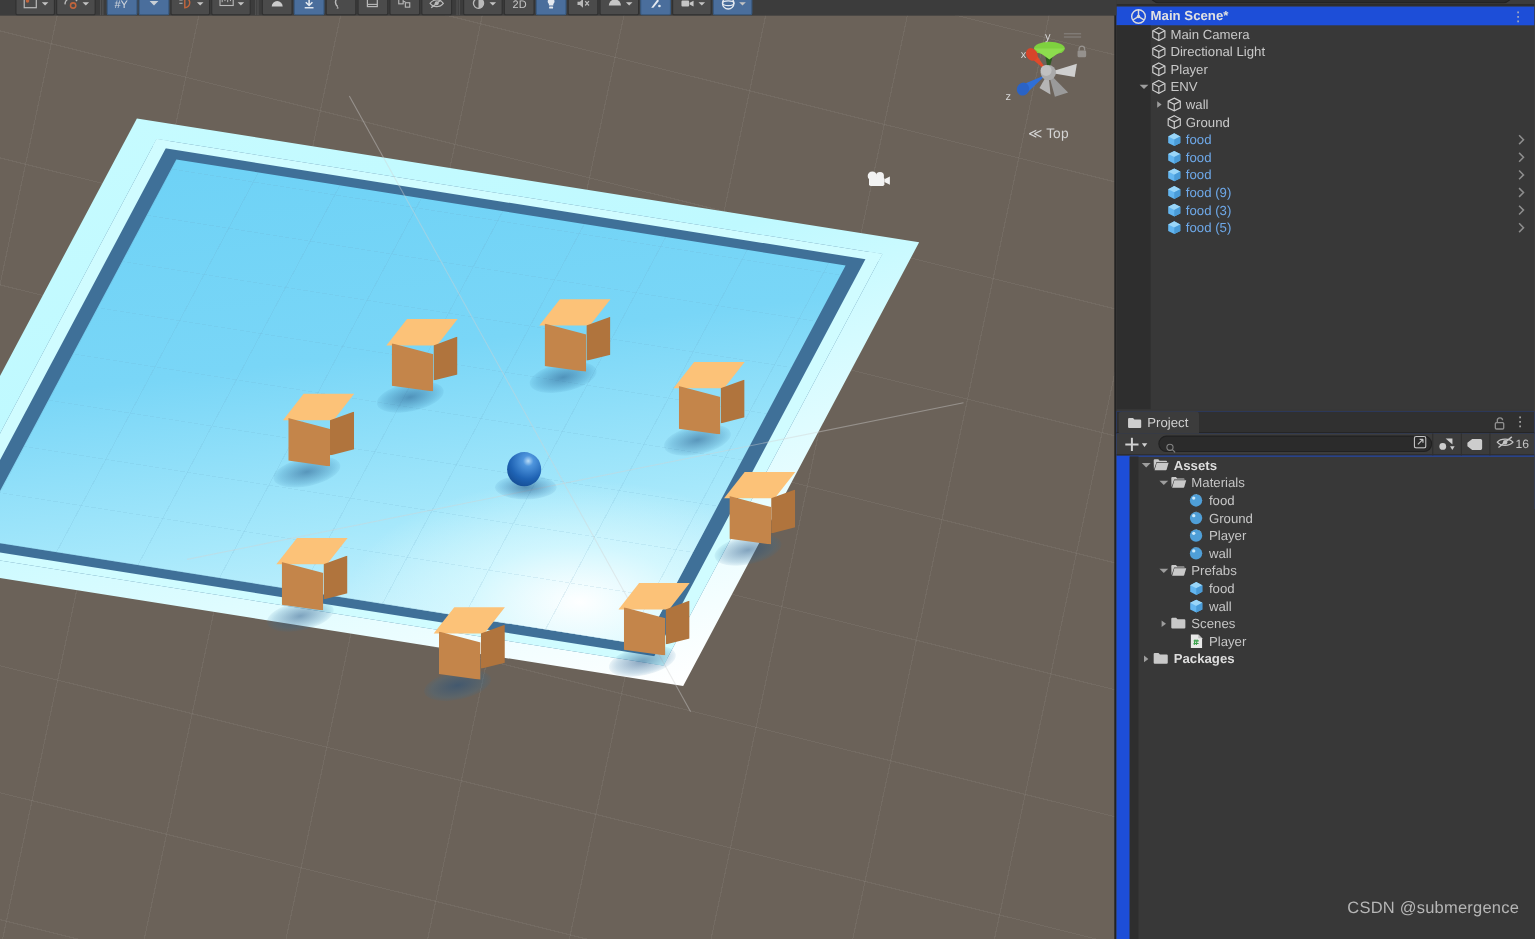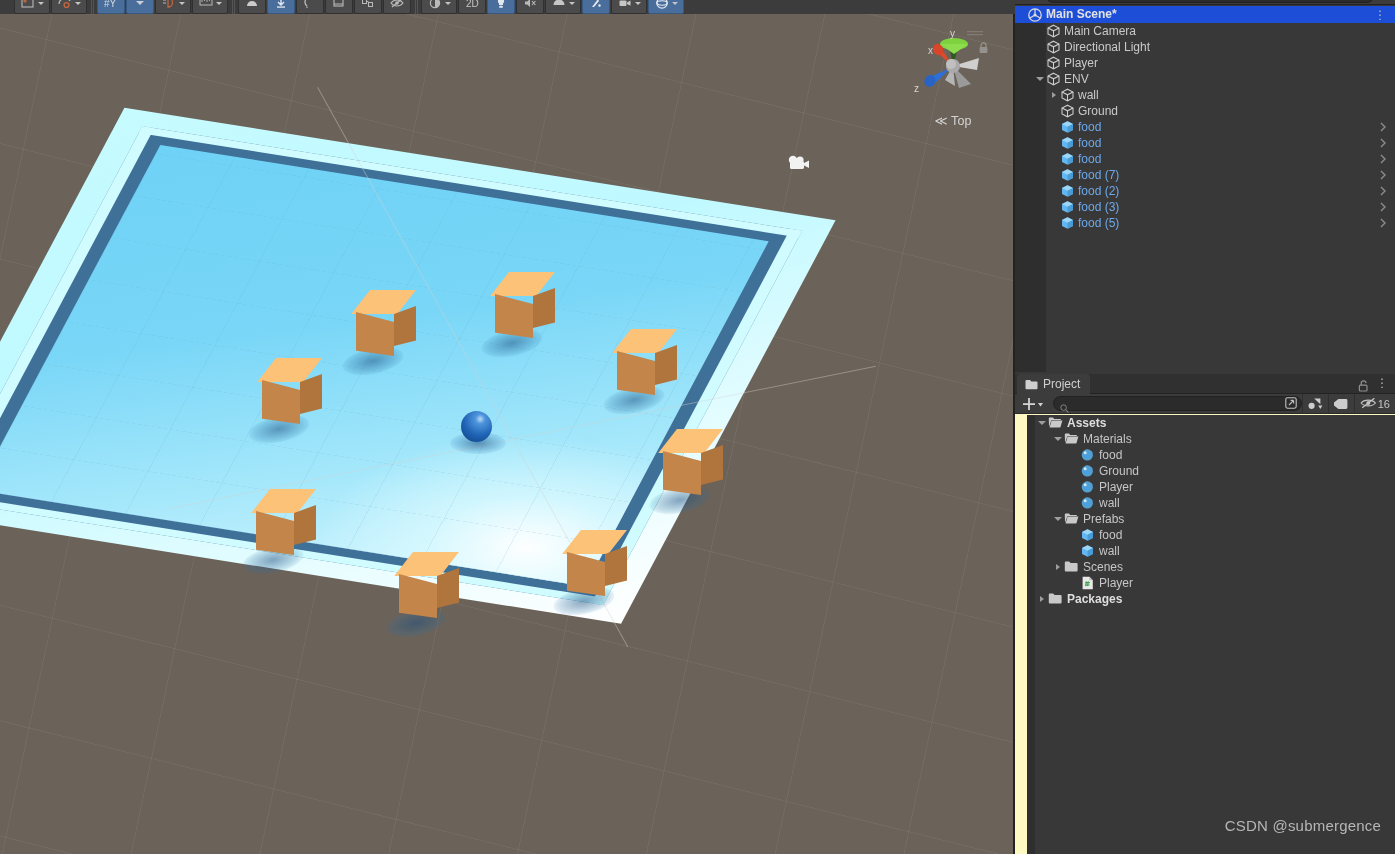--- a/index.html
+++ b/index.html
@@ -220,21 +220,21 @@
     display: flex; align-items: center; color: #8a8a8a; font-size: 11px;
   }
   #scene-row .sceneicon { width: 14px; height: 14px; margin: 0 4px 0 1px; }
   #scene-row .lbl { color: #e2e2e2; font-size: 12px; font-weight: bold; line-height: 17px; }
   #scene-row .kebab {
     position: absolute; right: 9px; top: 0; height: 17px;
     display: flex; align-items: center; color: #bdbdbd; font-size: 12px; letter-spacing: 0;
   }
 
   
-  #project { position: absolute; left: 0; top: 374px; width: 380px; height: 480px; background: #fef9c3; }
+  #project { position: absolute; left: 0; top: 374px; width: 380px; height: 480px; background: #1d4ed8; }
   #proj-tabbar {
     position: absolute; left: 0; top: 0; width: 380px; height: 20px;
     background: #303030; border-bottom: 1px solid #232323;
   }
   #proj-tab {
     position: absolute; left: 2px; top: 0; height: 20px;
     background: #3c3c3c; border-radius: 3px 3px 0 0;
     display: flex; align-items: center; padding: 0 10px 0 8px;
     color: #d0d0d0; font-size: 12px;
   }
@@ -746,36 +746,21 @@
             </span>
           </div>
           <div class="hrow prefab">
             <span style="width: 33px; flex: 0 0 auto;"></span>
             <span class="tri"></span>
             <span class="gobj"><svg viewBox="0 0 15 14" width="15" height="14">
                 <path d="M7.5 1.2 L13 4 V10 L7.5 12.8 L2 10 V4 Z" fill="#63b6f0"></path>
                 <path d="M2 4 L7.5 6.8 L13 4 L7.5 1.2 Z" fill="#9ad6f8"></path>
                 <path d="M7.5 6.8 L13 4 V10 L7.5 12.8 Z" fill="#4a9cd8"></path>
               </svg></span>
-            <span class="lbl">food (7)</span>
-            <span class="chev">
-              <svg viewBox="0 0 8 12" width="8" height="12">
-                <path d="M2 2 L6 6 L2 10" fill="none" stroke="#8d8d8d" stroke-width="1.4"></path>
-              </svg>
-            </span>
-          </div>
-          <div class="hrow prefab">
-            <span style="width: 33px; flex: 0 0 auto;"></span>
-            <span class="tri"></span>
-            <span class="gobj"><svg viewBox="0 0 15 14" width="15" height="14">
-                <path d="M7.5 1.2 L13 4 V10 L7.5 12.8 L2 10 V4 Z" fill="#63b6f0"></path>
-                <path d="M2 4 L7.5 6.8 L13 4 L7.5 1.2 Z" fill="#9ad6f8"></path>
-                <path d="M7.5 6.8 L13 4 V10 L7.5 12.8 Z" fill="#4a9cd8"></path>
-              </svg></span>
-            <span class="lbl">food (2)</span>
+            <span class="lbl">food (9)</span>
             <span class="chev">
               <svg viewBox="0 0 8 12" width="8" height="12">
                 <path d="M2 2 L6 6 L2 10" fill="none" stroke="#8d8d8d" stroke-width="1.4"></path>
               </svg>
             </span>
           </div>
           <div class="hrow prefab">
             <span style="width: 33px; flex: 0 0 auto;"></span>
             <span class="tri"></span>
             <span class="gobj"><svg viewBox="0 0 15 14" width="15" height="14">

